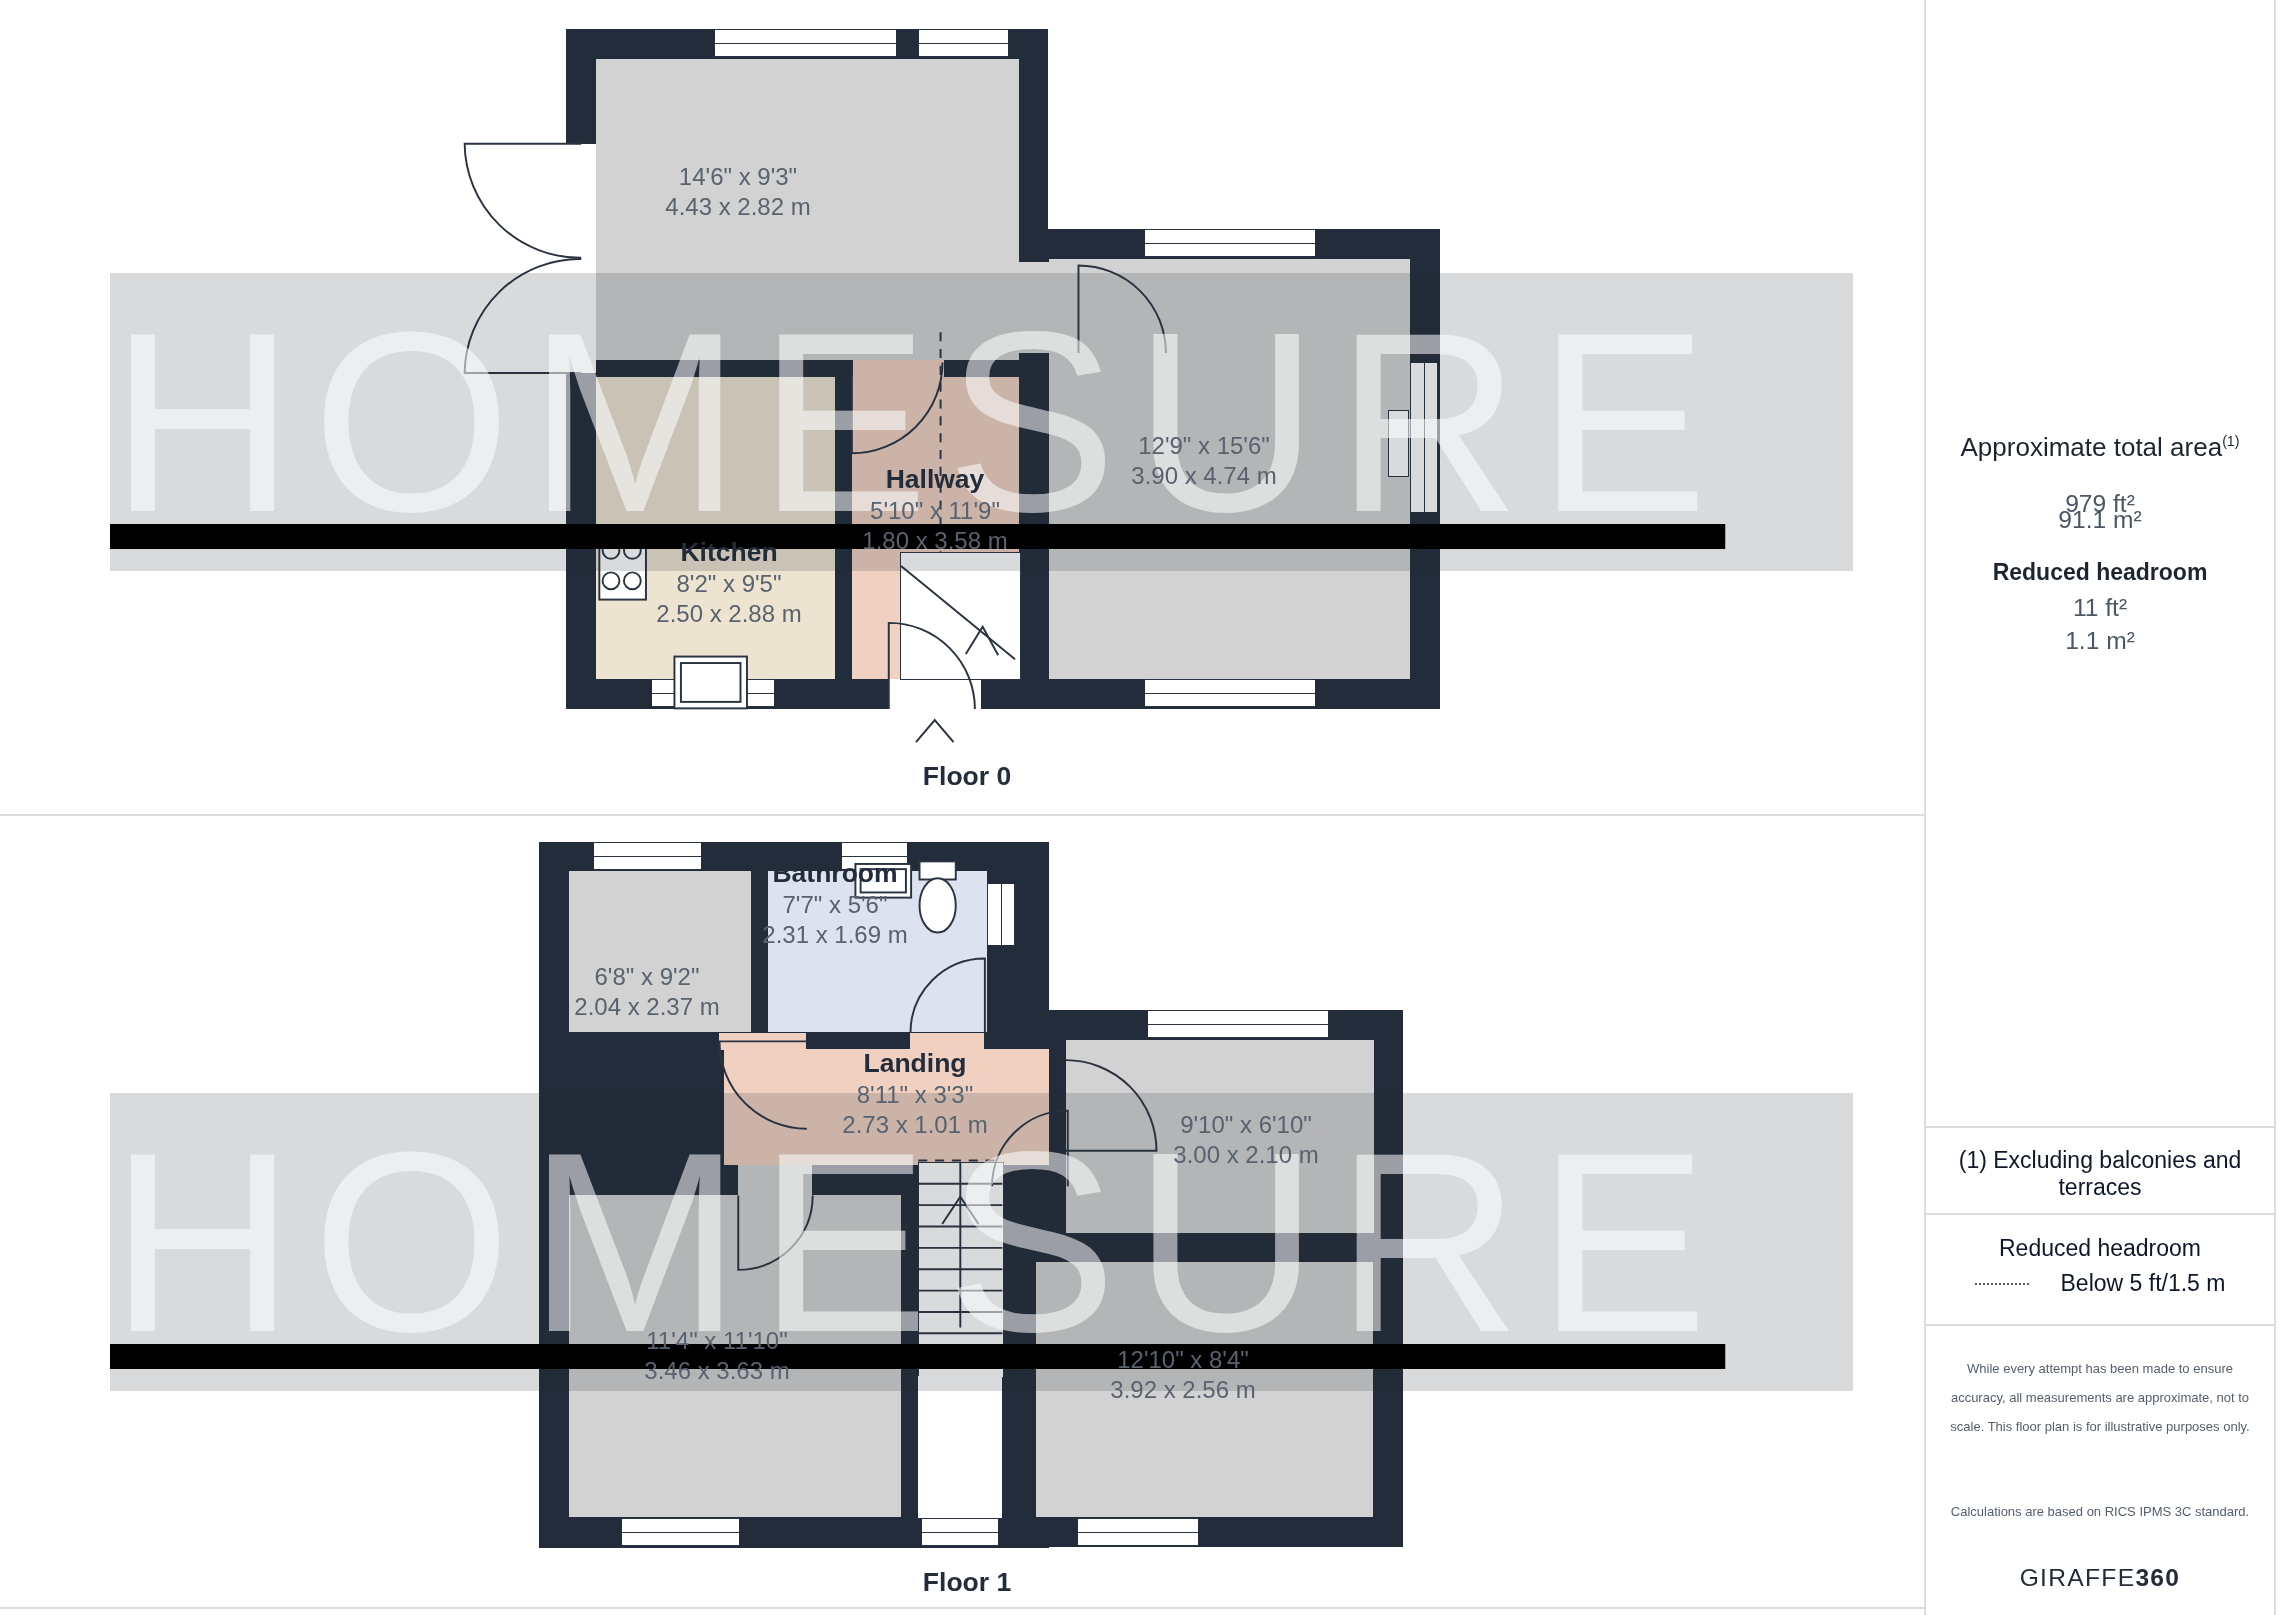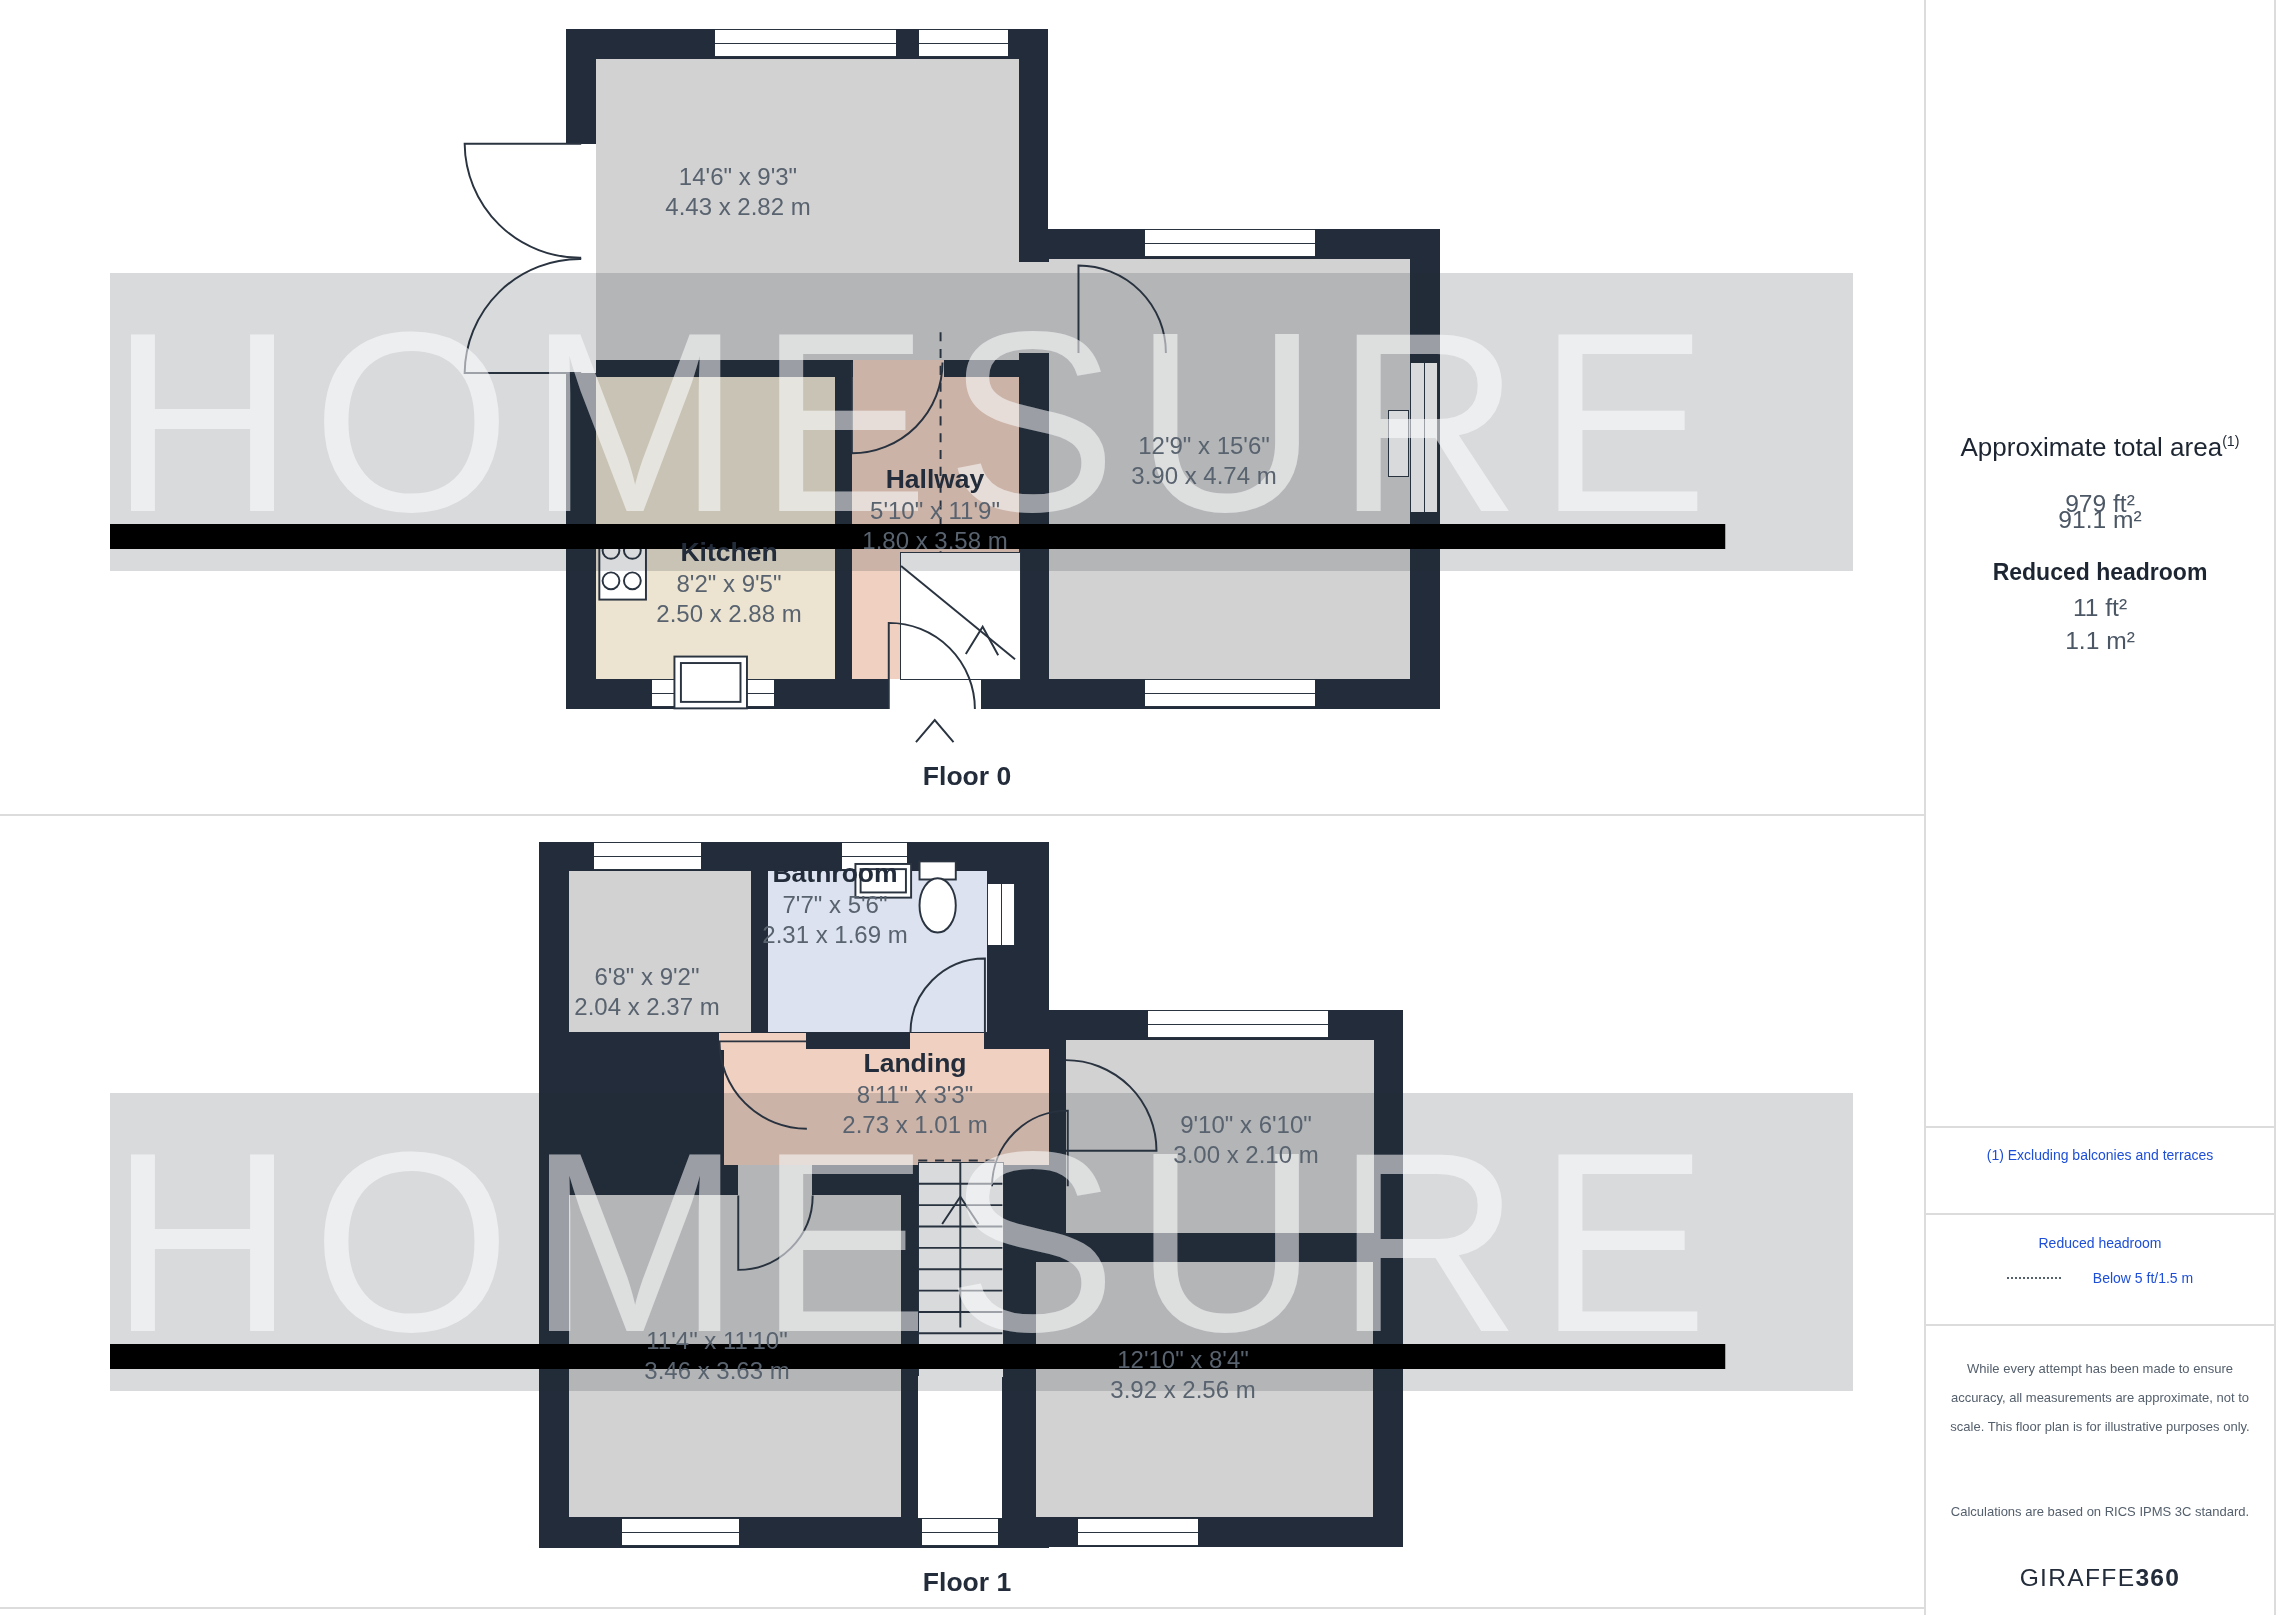--- a/index.html
+++ b/index.html
@@ -32,21 +32,21 @@
               color:#59636F;font-size:24px;line-height:30px;white-space:nowrap;}
   .room-label .rname{font-weight:bold;color:#232C3A;font-size:26.5px;line-height:34px;}
   .floor-caption{position:absolute;transform:translateX(-50%);z-index:8;font-weight:bold;
                  font-size:26.5px;color:#232C3A;}
   
   .sb-line{position:absolute;left:1925px;width:350px;text-align:center;z-index:9;color:#49535F;}
   .sb-title{font-weight:normal;color:#1C2531;font-size:26px;}
   .sb-title sup{font-size:14.2px;}
   .sb-value{font-size:24.6px;color:#4C5765;}
   .sb-sub{font-weight:bold;color:#1C2531;font-size:23px;}
-  .sb-note{font-size:14px;color:#1d4ed8;}
+  .sb-note{font-size:23px;color:#0f172a;}
   .legend-row{display:flex;align-items:center;justify-content:center;gap:13px;}
   .legend-dots{display:inline-block;width:54px;border-top:2.6px dotted #55606D;height:0;}
   .sb-par{position:absolute;left:1938px;width:324px;text-align:center;z-index:9;
           font-size:13px;line-height:29px;color:#55606D;}
   .brand{font-size:24.6px;color:#232C3A;letter-spacing:1.3px;}
   .brand b{font-weight:bold;}
 </style>
 </head>
 <body>
 

